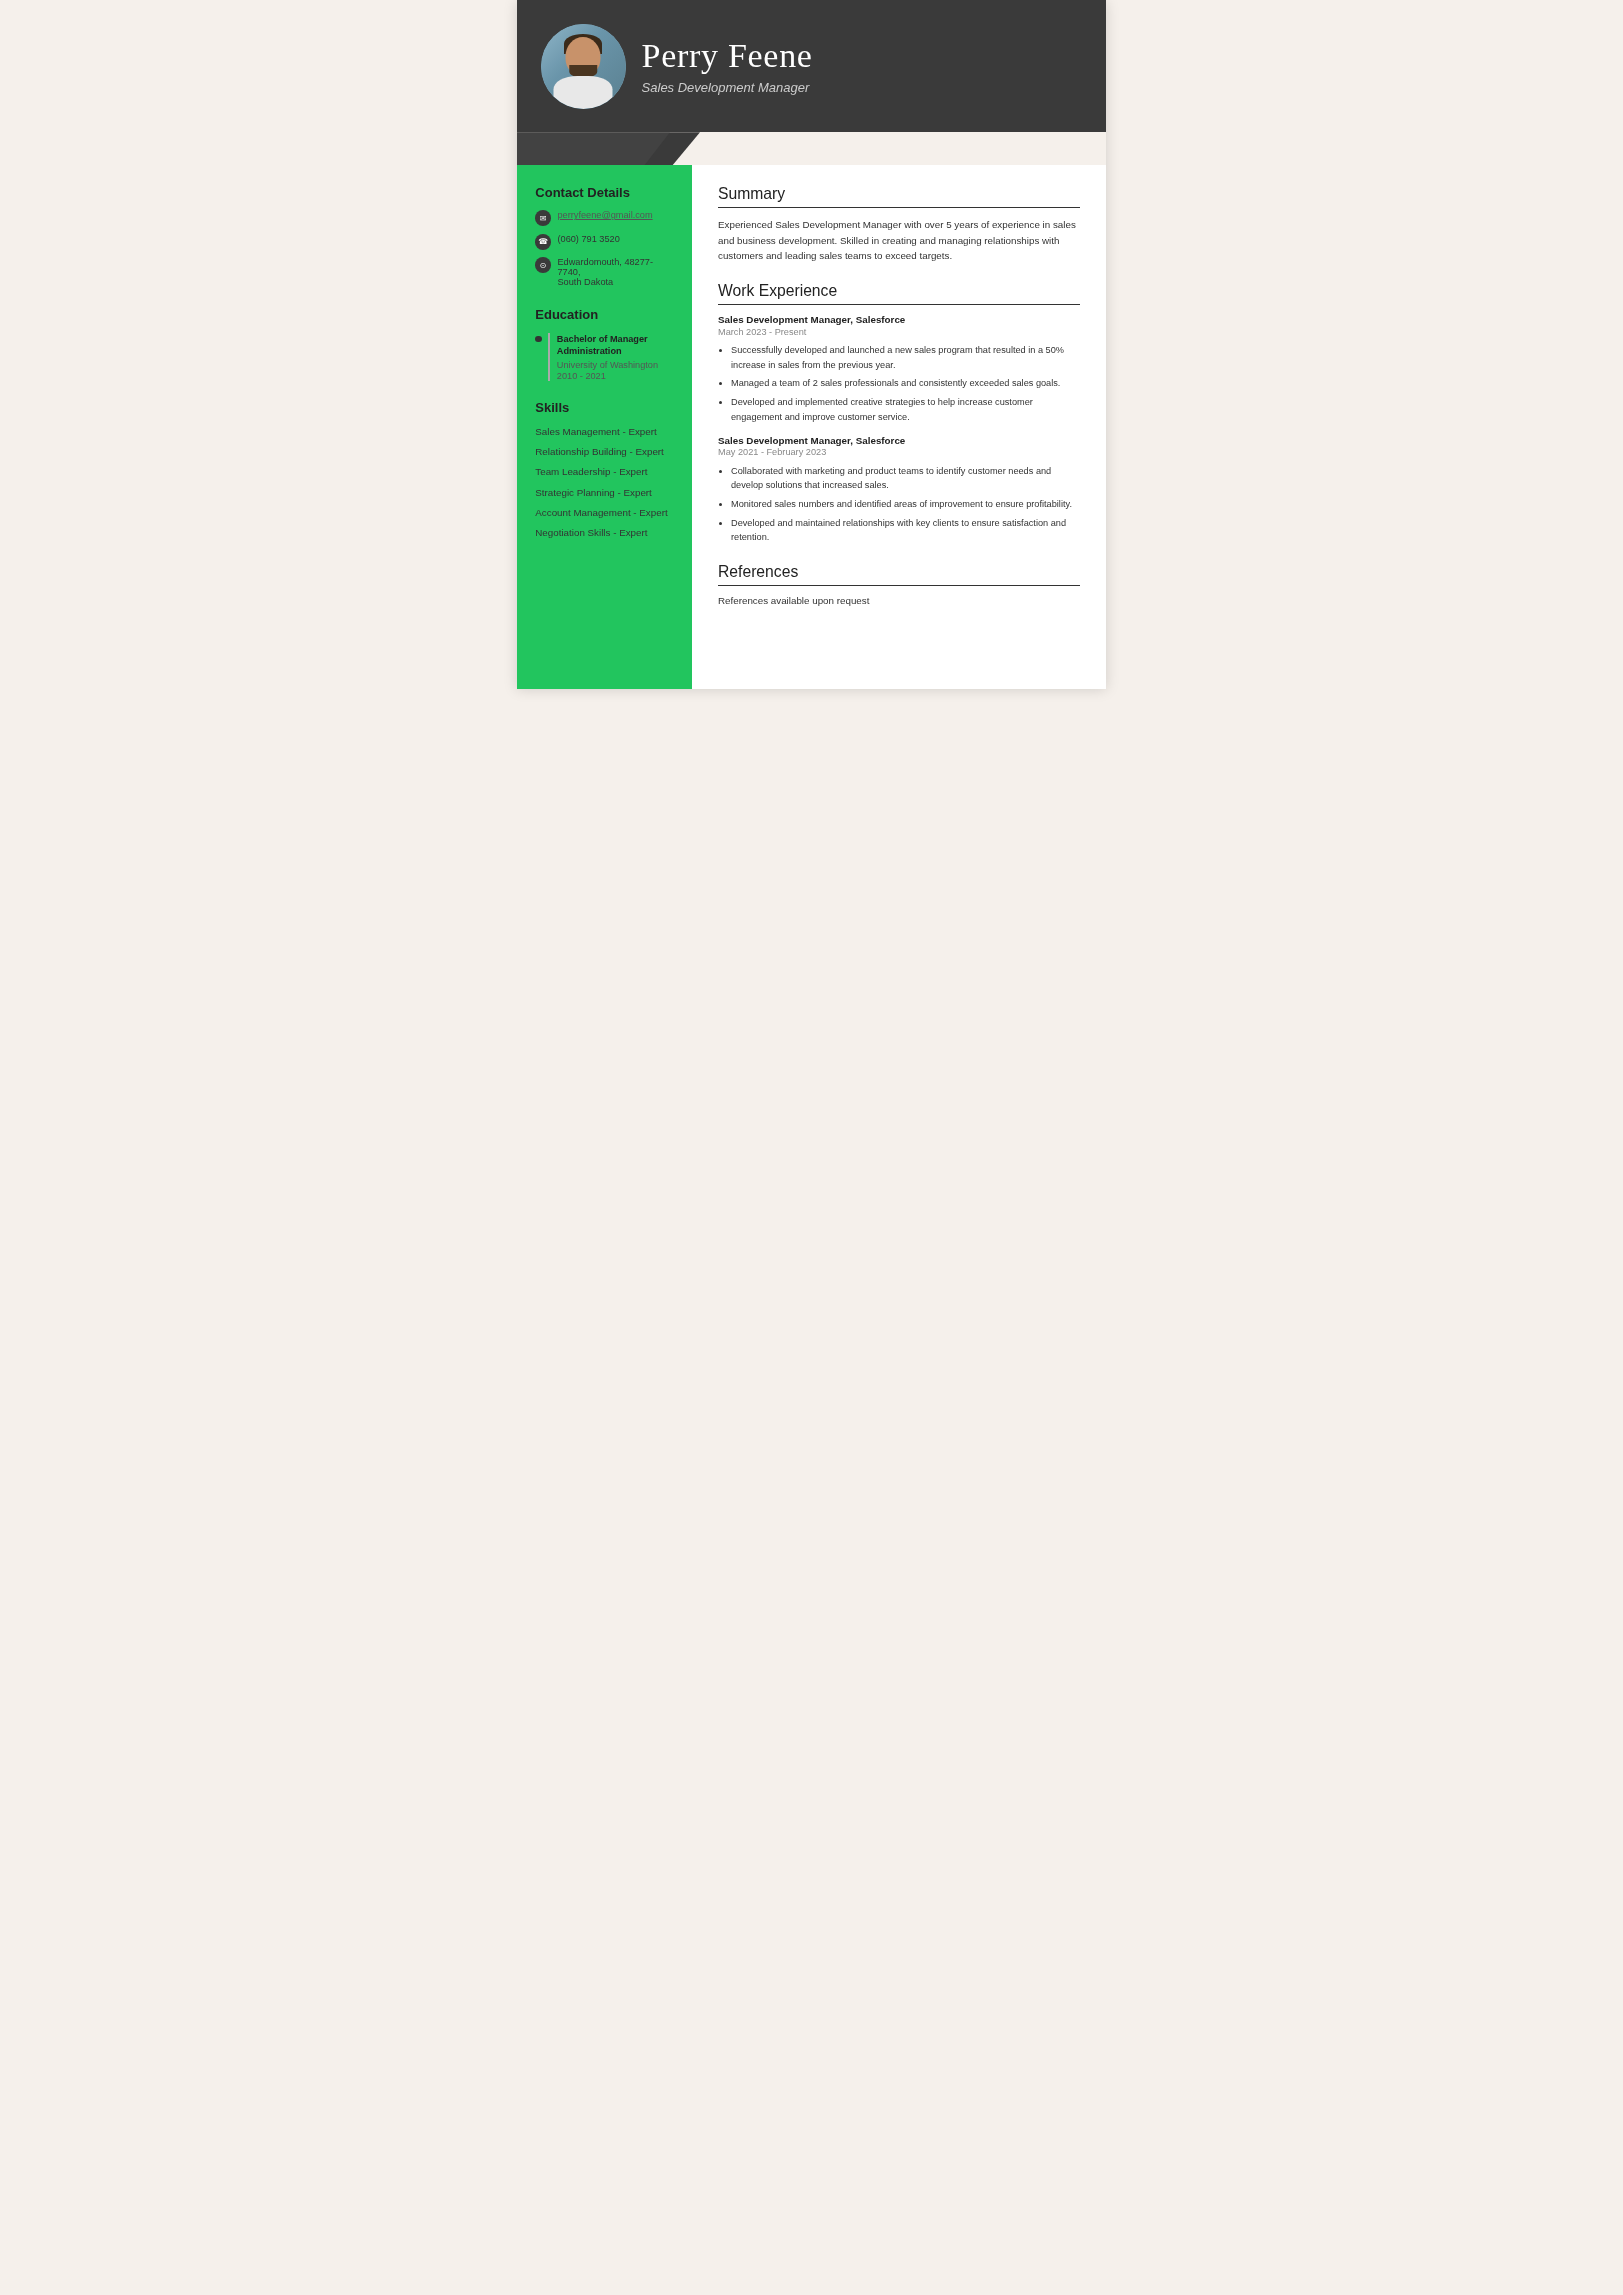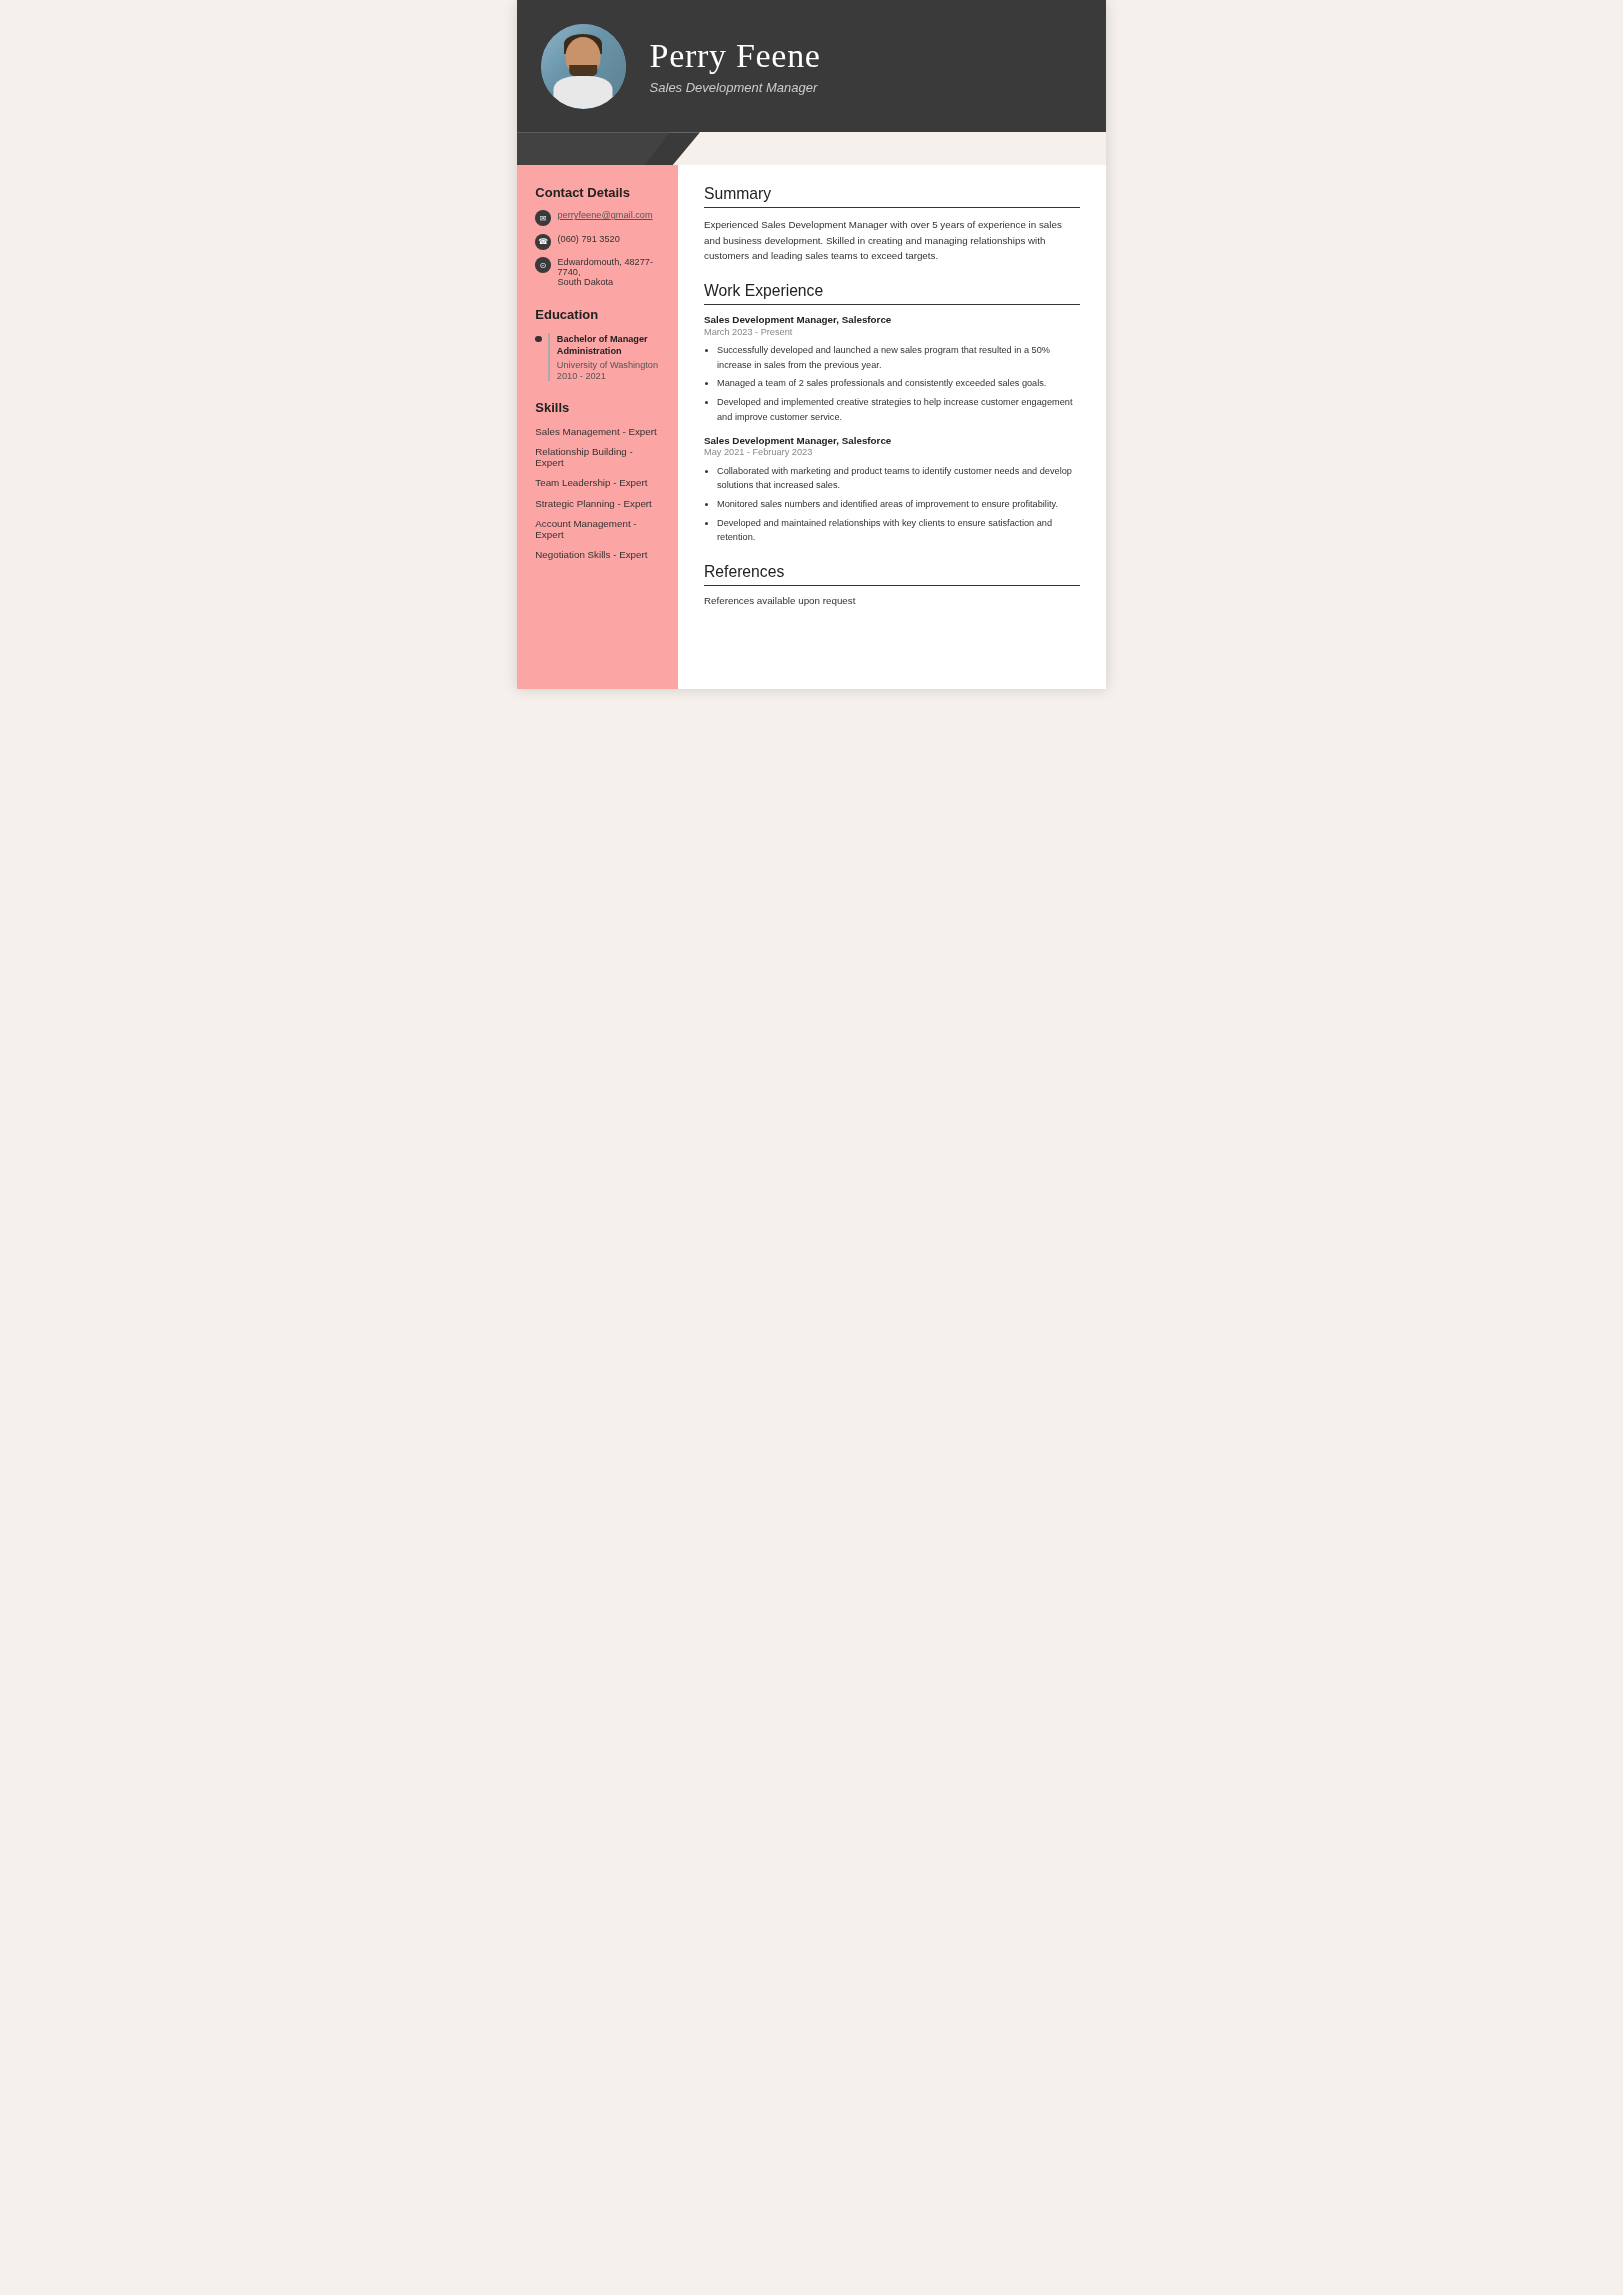--- a/index.html
+++ b/index.html
@@ -18,21 +18,21 @@
       box-shadow: 0 1.3px 13px rgba(0,0,0,0.15);
     }
 
     
     .header {
       background: #3a3a3a;
       color: #fff;
       display: flex;
       align-items: center;
       padding: 23.6px 31px 23.6px 23.6px;
-      gap: 24px;
+      gap: 16px;
       min-height: 105px;
     }
     .avatar-wrapper {
       flex-shrink: 0;
     }
     .avatar {
       width: 85px;
       height: 85px;
       border-radius: 50%;
       background: #7ba7bc;
@@ -145,23 +145,23 @@
     }
 
     
     .body {
       display: flex;
       background: #fff;
     }
 
     
     .sidebar {
-      width: 161px;
+      width: 175px;
       flex-shrink: 0;
-      background: #fca5a5;
+      background: #22c55e;
       padding: 19.6px 18.3px 26px 18.3px;
       min-height: 524px;
     }
     .sidebar-section {
       margin-bottom: 19.6px;
     }
     .sidebar-section-title {
       font-size: 13px;
       font-weight: 700;
       font-family: Arial, sans-serif;

